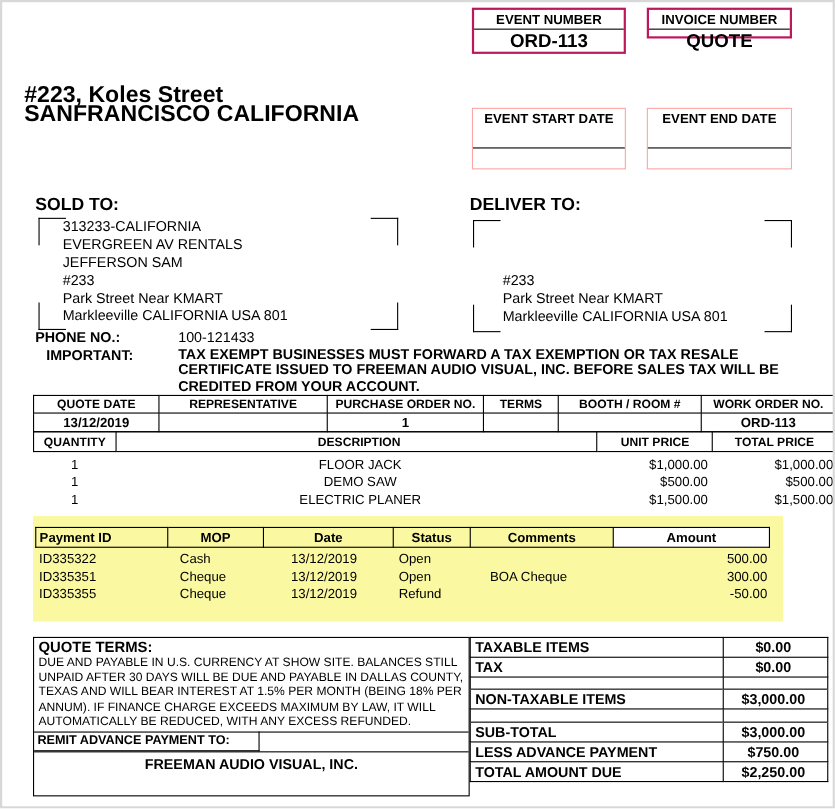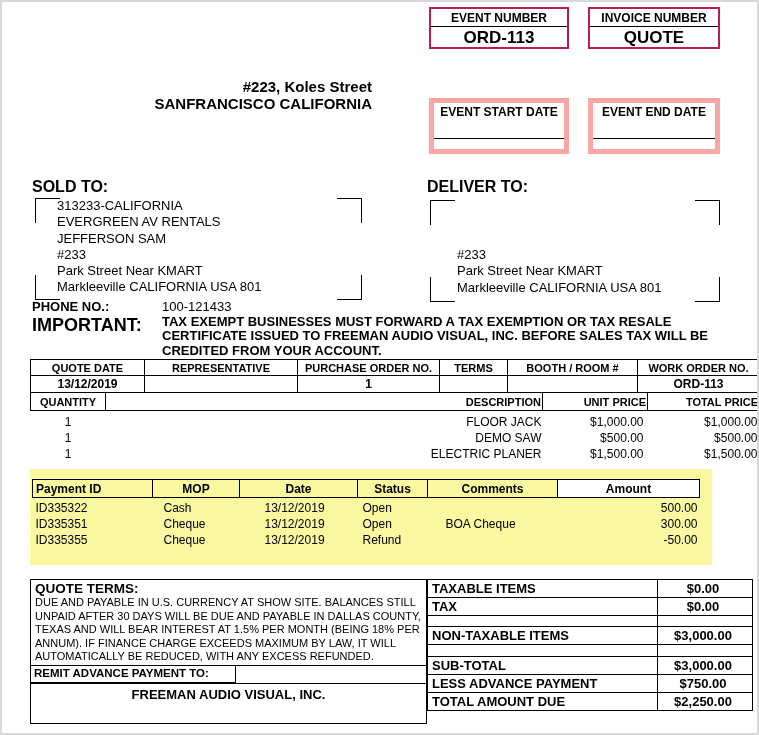--- a/index.html
+++ b/index.html
@@ -18,46 +18,46 @@
   table { border-collapse: collapse; table-layout: fixed; }
   td { overflow: hidden; white-space: nowrap; }
 
   
   .numbox { position:absolute; border:2px solid #be185d; }
   .numbox .lbl { height:18px; border-bottom:1px solid #000; text-align:center;
                  font-size:12px; font-weight:bold; line-height:18px; }
   .numbox .val { height:22px; text-align:center; font-size:17px; font-weight:bold; line-height:22px; }
 
   
-  .datebox { position:absolute; border:5px solid #fca5a5; }
+  .datebox { position:absolute; border:1px solid #fca5a5; }
   .datebox .lbl { height:36px; border-bottom:1px solid #000; font-size:12px;
                   font-weight:bold; text-align:center; padding-top:2px; }
   .datebox .val { height:17px; font-size:12px; text-align:center; }
 
-  .addr { text-align:right; font-weight:bold; font-size:15px; line-height:17px; }
+  .addr { text-align:left; font-weight:bold; font-size:21px; line-height:17px; }
   .h-big { font-size:16px; font-weight:bold; }
   .bodytxt { font-size:13px; line-height:16.3px; }
 
   
   .br { position:absolute; width:25px; height:25px; }
   .br.tl { border-top:1px solid #000; border-left:1px solid #000; }
   .br.tr { border-top:1px solid #000; border-right:1px solid #000; }
   .br.bl { border-bottom:1px solid #000; border-left:1px solid #000; }
   .br.brc { border-bottom:1px solid #000; border-right:1px solid #000; }
 
   
   #order-info td { border:1px solid #000; text-align:center; font-weight:bold; }
   #order-info tr.hd td { font-size:11px; height:16px; }
   #order-info tr.vl td { font-size:12px; height:17px; }
 
   
   #items td { font-size:12px;margin-left:25px; }
   #items tr.hd td { border:1px solid #000; font-weight:bold; font-size:11px; height:18px; }
   #items tr.rw td { height:16px; }
-  .ct { text-align:center; } .rt { text-align:right; } .lt { text-align:right; }
+  .ct { text-align:center; } .rt { text-align:right; } .lt { text-align:center; }
 
   
   #pay-highlight { position:absolute; left:28px; top:467px; width:682px; height:96px; }
   #payments { position:absolute; left:30px; top:477px; }
   #payments tr.hd td { border:1px solid #000; font-weight:bold; font-size:12px; height:18px; text-align:center; }
   #payments tr.hd td.first { text-align:left; padding-left:3px; }
   #payments tr.hd td.white { background:#ffffff; }
   #payments tr.rw td { font-size:12px; height:16px; }
 
   
@@ -81,21 +81,21 @@
 </style>
 </head>
 <body>
 
 <div id="page">
 
   <div class="numbox" style="left:427px; top:5px; width:140px; height:42px;">
     <div class="lbl">EVENT NUMBER</div>
     <div class="val">ORD-113</div>
   </div>
-  <div class="numbox" style="left:586px; top:5px; width:132px; height:42px;">
+  <div class="numbox" style="left:586px; top:5px; width:132px; height:28px;">
     <div class="lbl">INVOICE NUMBER</div>
     <div class="val">QUOTE</div>
   </div>
 
   <div class="abs addr" style="left:20px; top:76px; width:350px;">
     <div>#223, Koles Street</div>
     <div>SANFRANCISCO CALIFORNIA</div>
   </div>
 
   <div class="datebox" style="left:427px; top:96px; width:140px; height:56px;">
@@ -127,21 +127,21 @@
   <div class="br bl" style="left:428px; top:275px;"></div>
   <div class="br brc" style="left:693px; top:275px;"></div>
   <div class="abs bodytxt" style="left:455px; top:245px;">
     <div>#233</div>
     <div>Park Street Near KMART</div>
     <div>Markleeville CALIFORNIA  USA 801</div>
   </div>
 
   <div class="abs b" style="left:30px; top:297px; font-size:13px;">PHONE NO.:</div>
   <div class="abs" style="left:160px; top:297px; font-size:13px;">100-121433</div>
-  <div class="abs b" style="left:30px; top:313px; font-size:18px;">IMPORTANT:</div>
+  <div class="abs b" style="left:40px; top:313px; font-size:13px;">IMPORTANT:</div>
   <div class="abs b" style="left:160px; top:313px; font-size:13px; line-height:14.4px;">
     <div>TAX EXEMPT BUSINESSES MUST FORWARD A TAX EXEMPTION OR TAX RESALE</div>
     <div>CERTIFICATE ISSUED TO FREEMAN AUDIO VISUAL, INC. BEFORE SALES TAX WILL BE</div>
     <div>CREDITED FROM YOUR ACCOUNT.</div>
   </div>
 
   <table id="order-info" class="abs" style="left:28px; top:357px; width:729px;">
     <colgroup>
         <col style="width:114px">
         <col style="width:153px">

